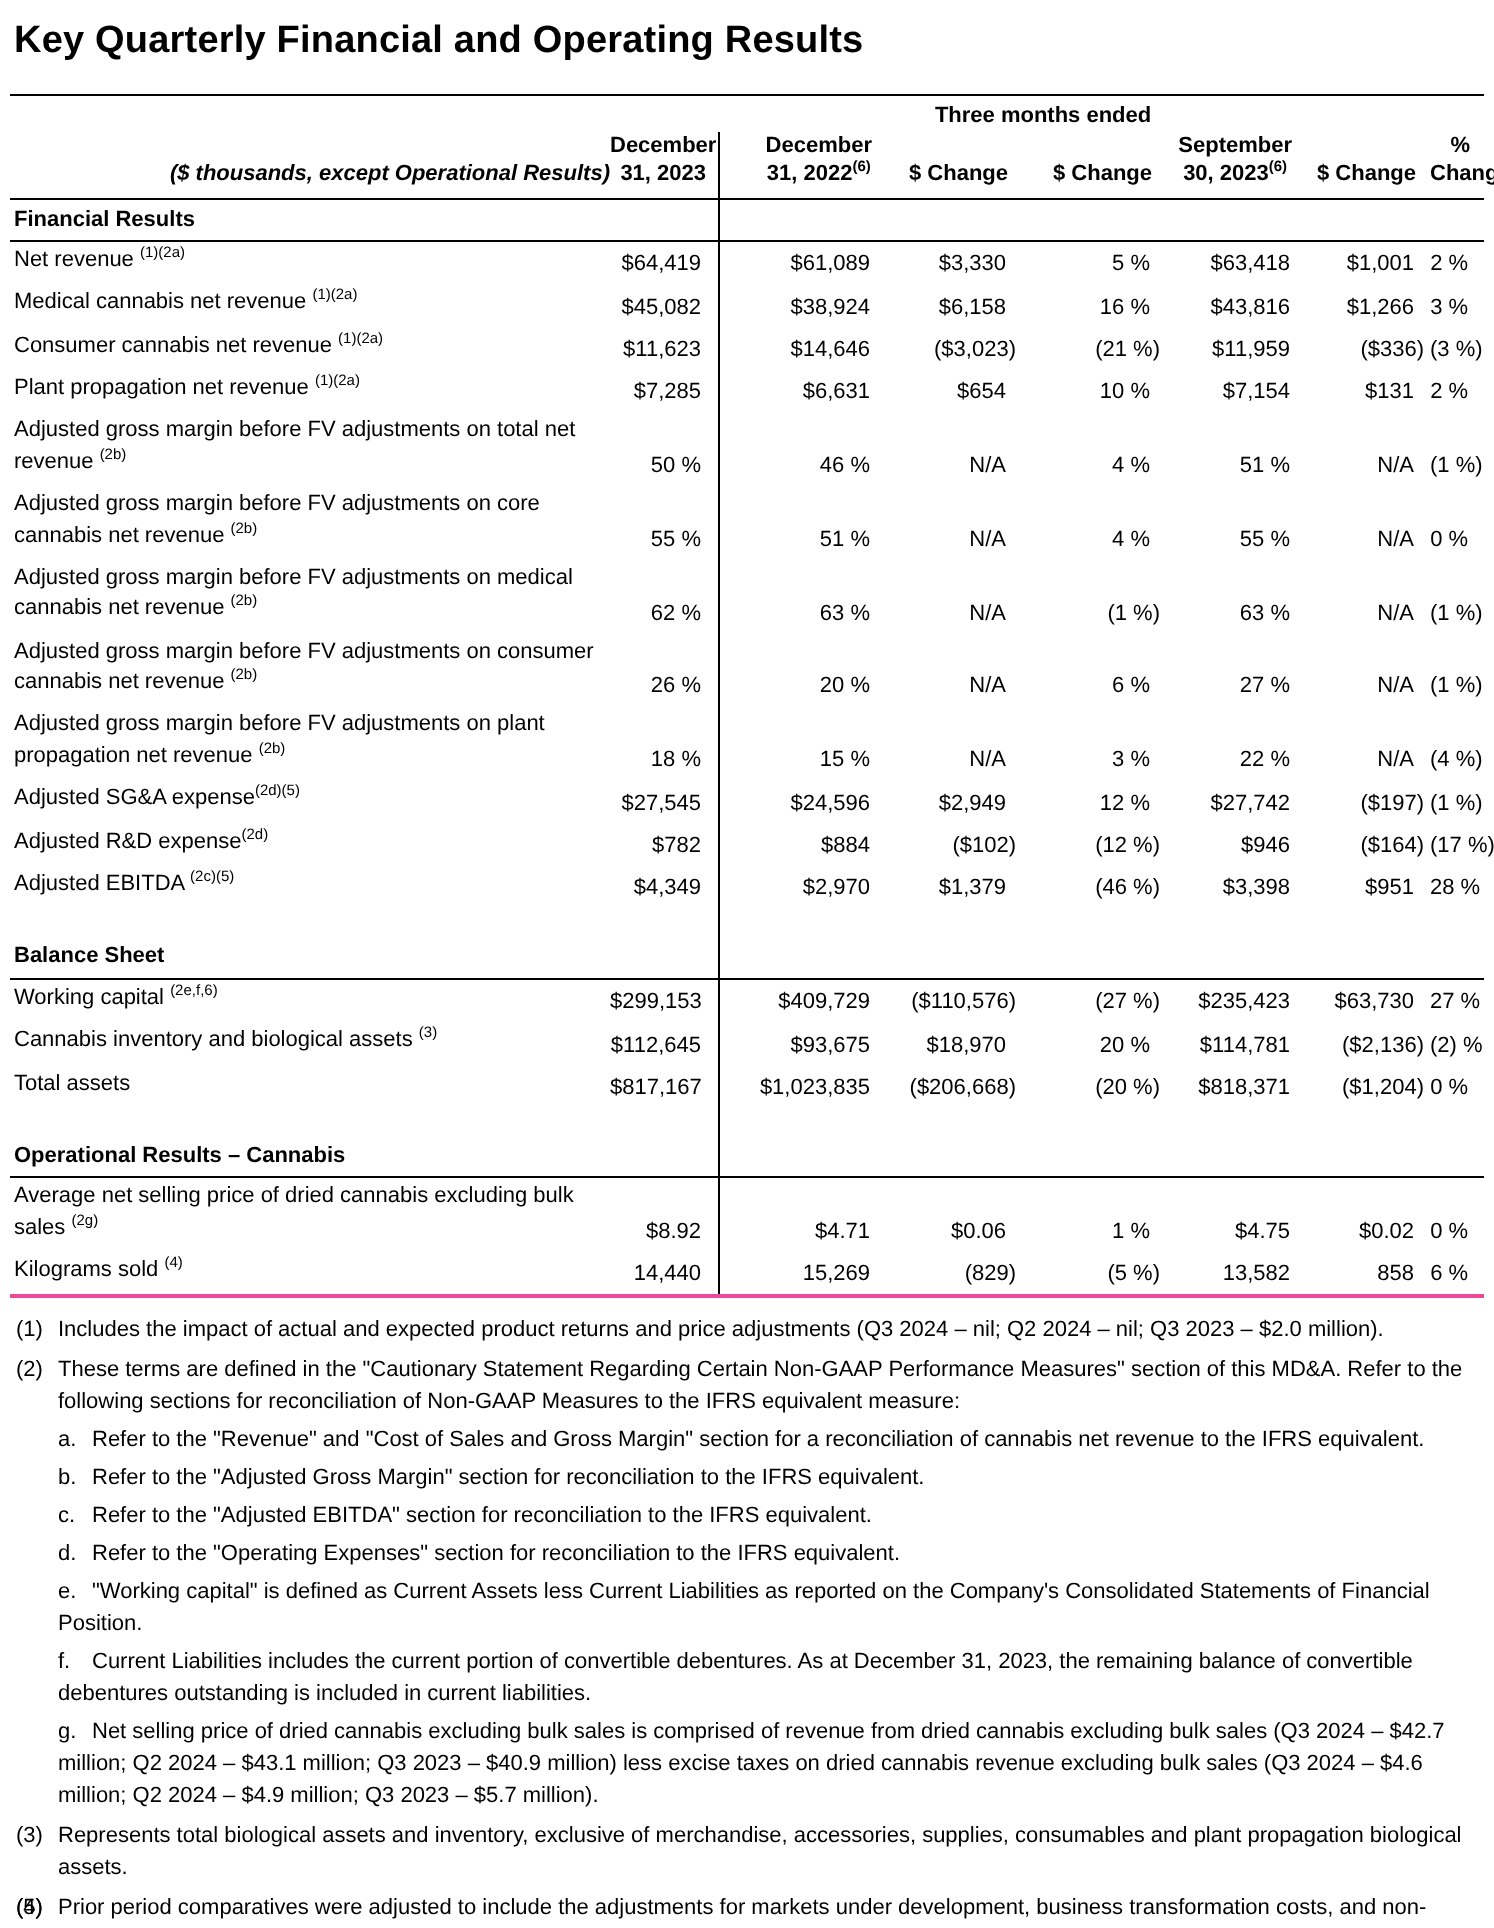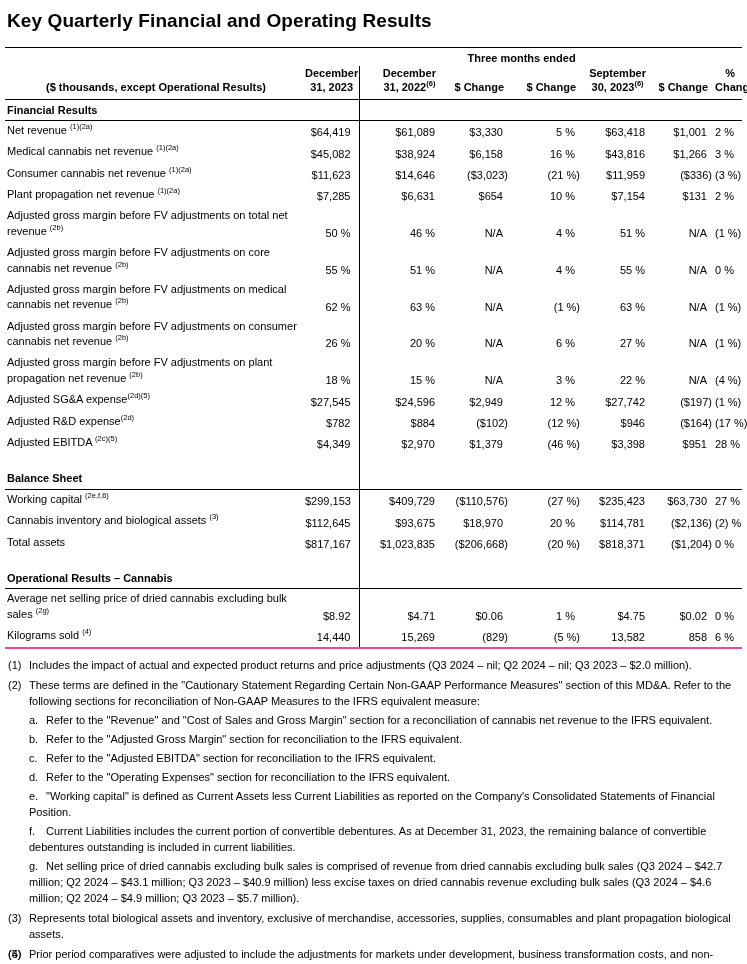--- a/index.html
+++ b/index.html
@@ -10,21 +10,21 @@
   .title-rule { border-top:1px solid #000; height:0; }
 
   table.fin { border-collapse:collapse; width:737px; table-layout:fixed; font-size:11px; }
   th, td { padding:0; vertical-align:bottom; font-weight:normal; }
 
   
   .span-row th { vertical-align:top; text-align:center; font-weight:bold; padding:4px 58px 2px 0; font-size:11px; }
 
   
   .head-row th { font-weight:bold; border-bottom:1px solid #000; padding:1px 0 4px 0; line-height:1.25; }
-  .lbl-h { text-align:center; padding-left:2px !important; }
+  .lbl-h { text-align:right; padding-left:2px !important;font-style:italic; }
   .num-h { text-align:right; padding-right:7px !important; }
   .hdr-two { display:inline-block; text-align:center; }
   .vline { border-left:1px solid #000; }
 
   sup { font-size:7.5px; vertical-align:super; line-height:0; }
 
   .sec-cell { font-weight:bold; border-bottom:1px solid #000; padding:3px 0 3px 2px; line-height:1.3; }
   .data-row td { padding-top:2px; padding-bottom:4px; }
   .lbl-cell { text-align:left; padding-left:2px; line-height:1.4; }
   .num { text-align:right; padding-right:8px; white-space:nowrap; }

